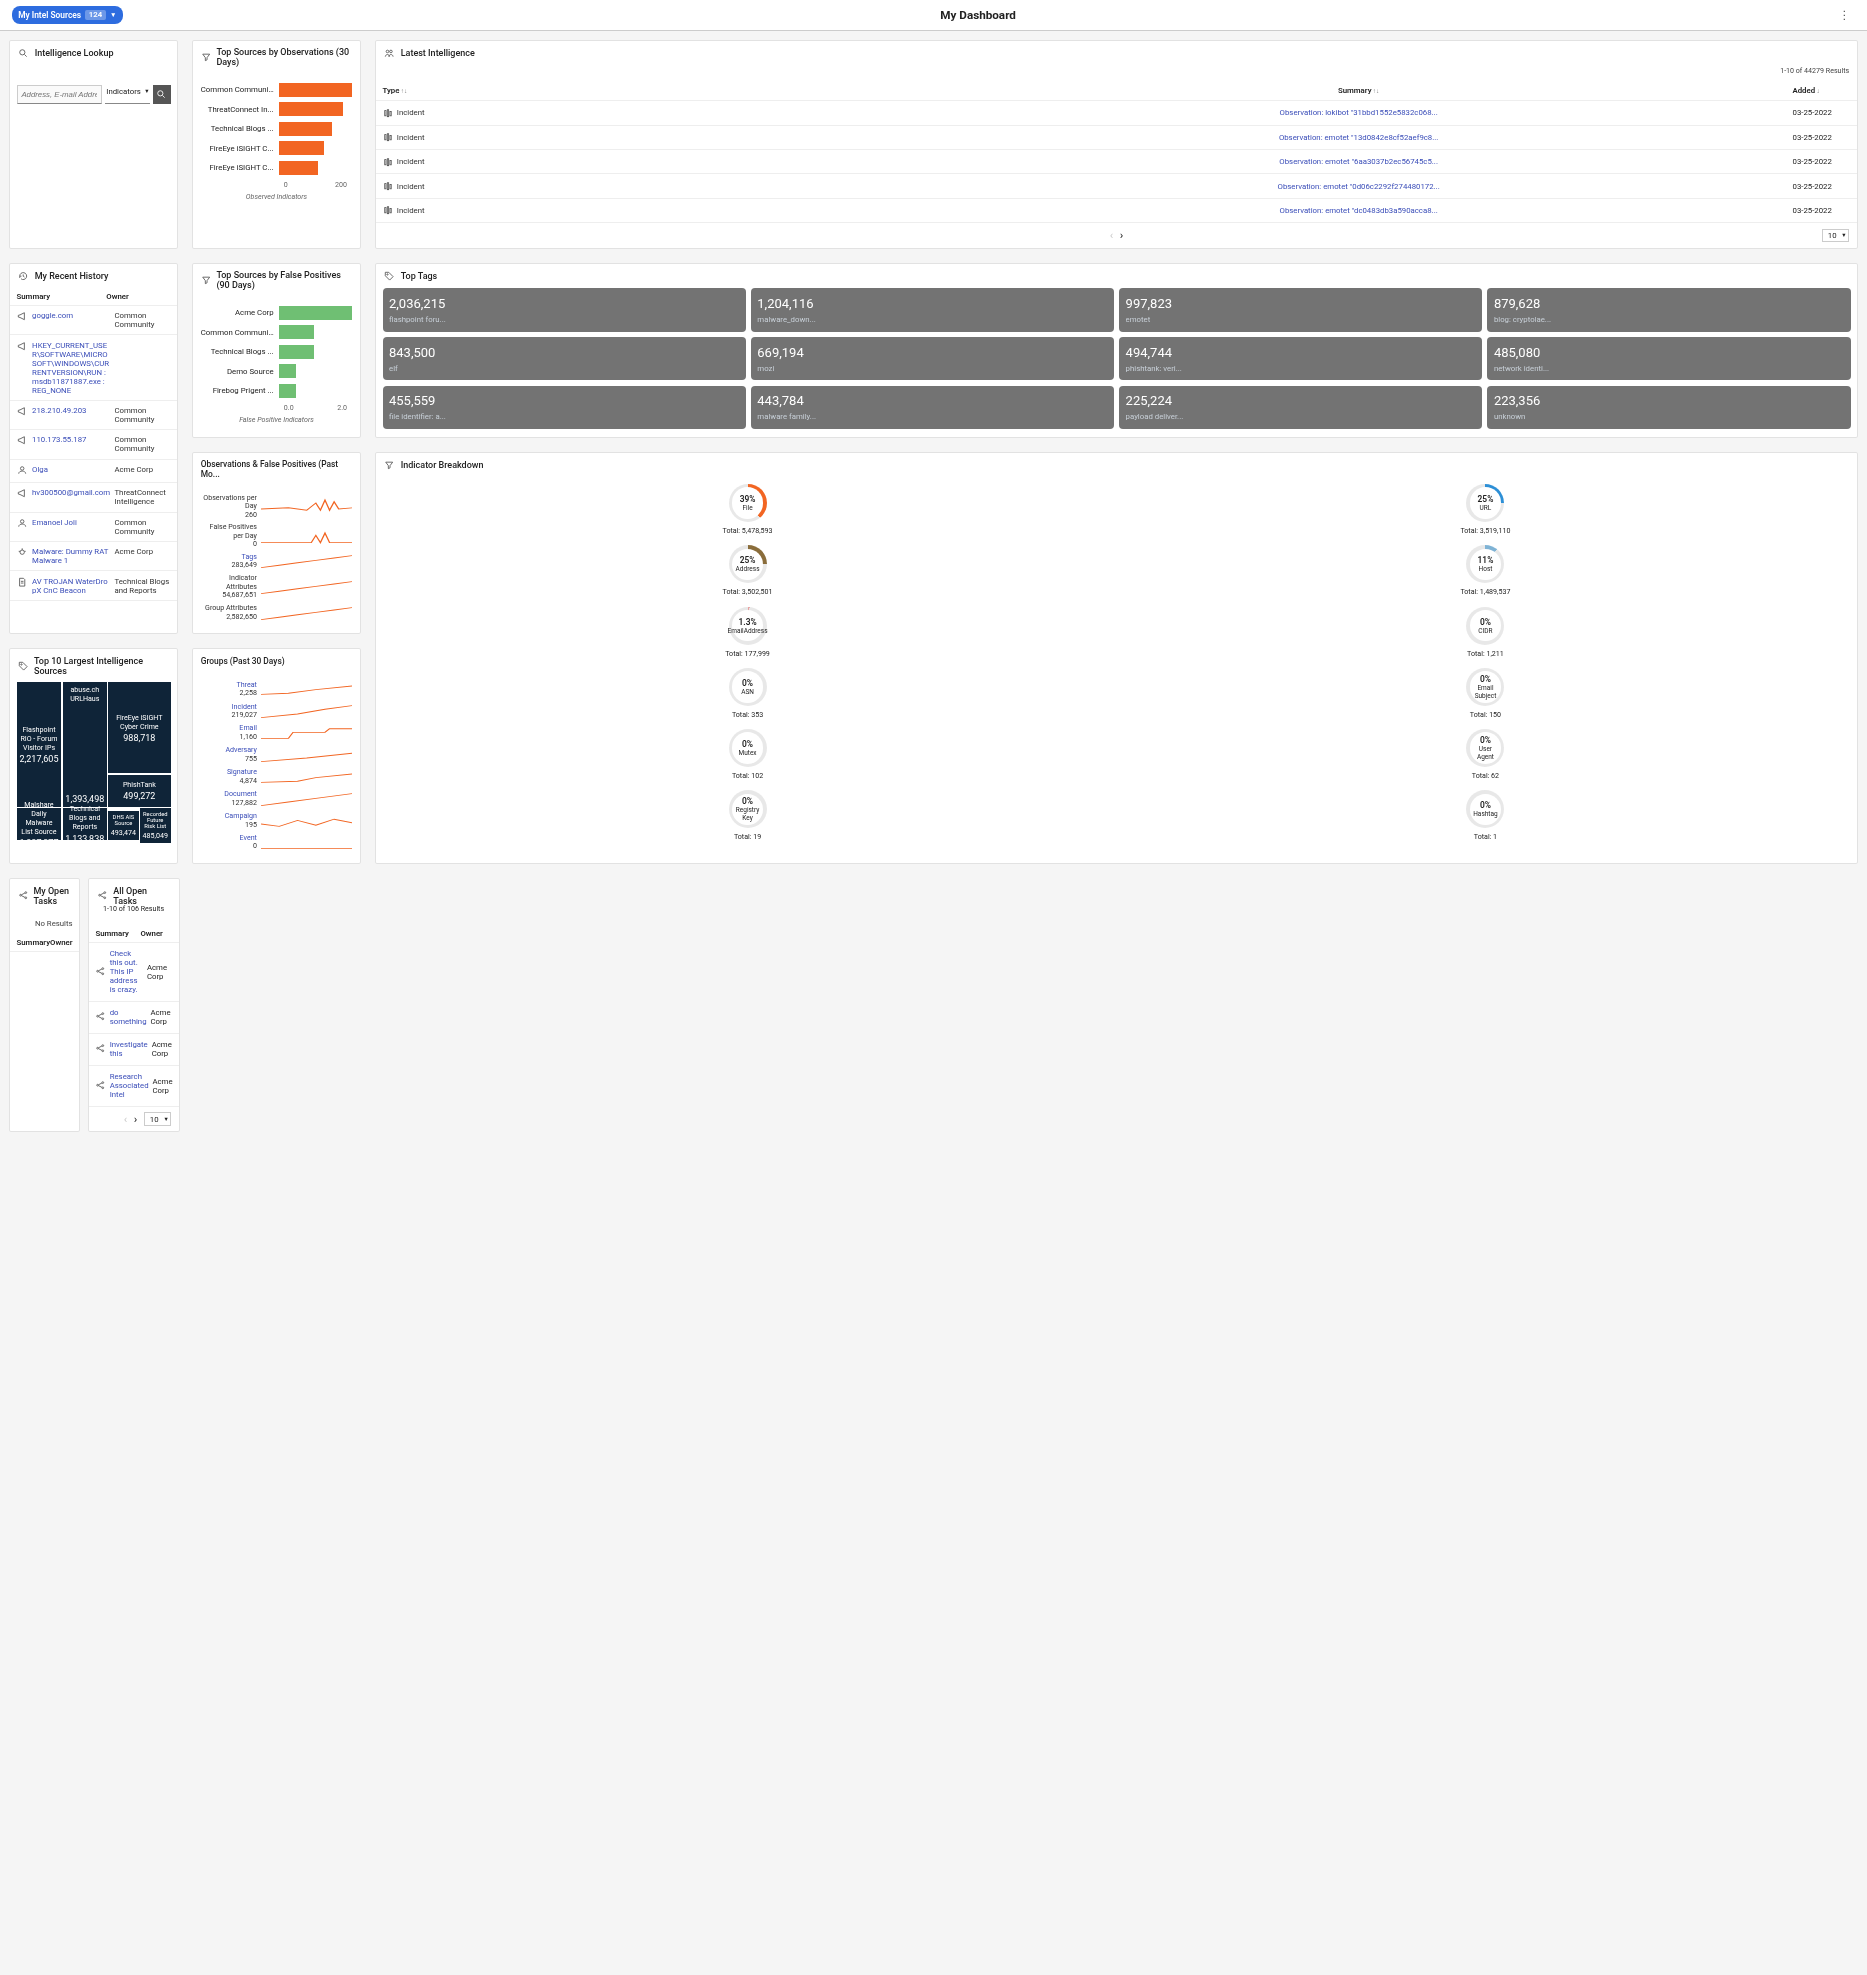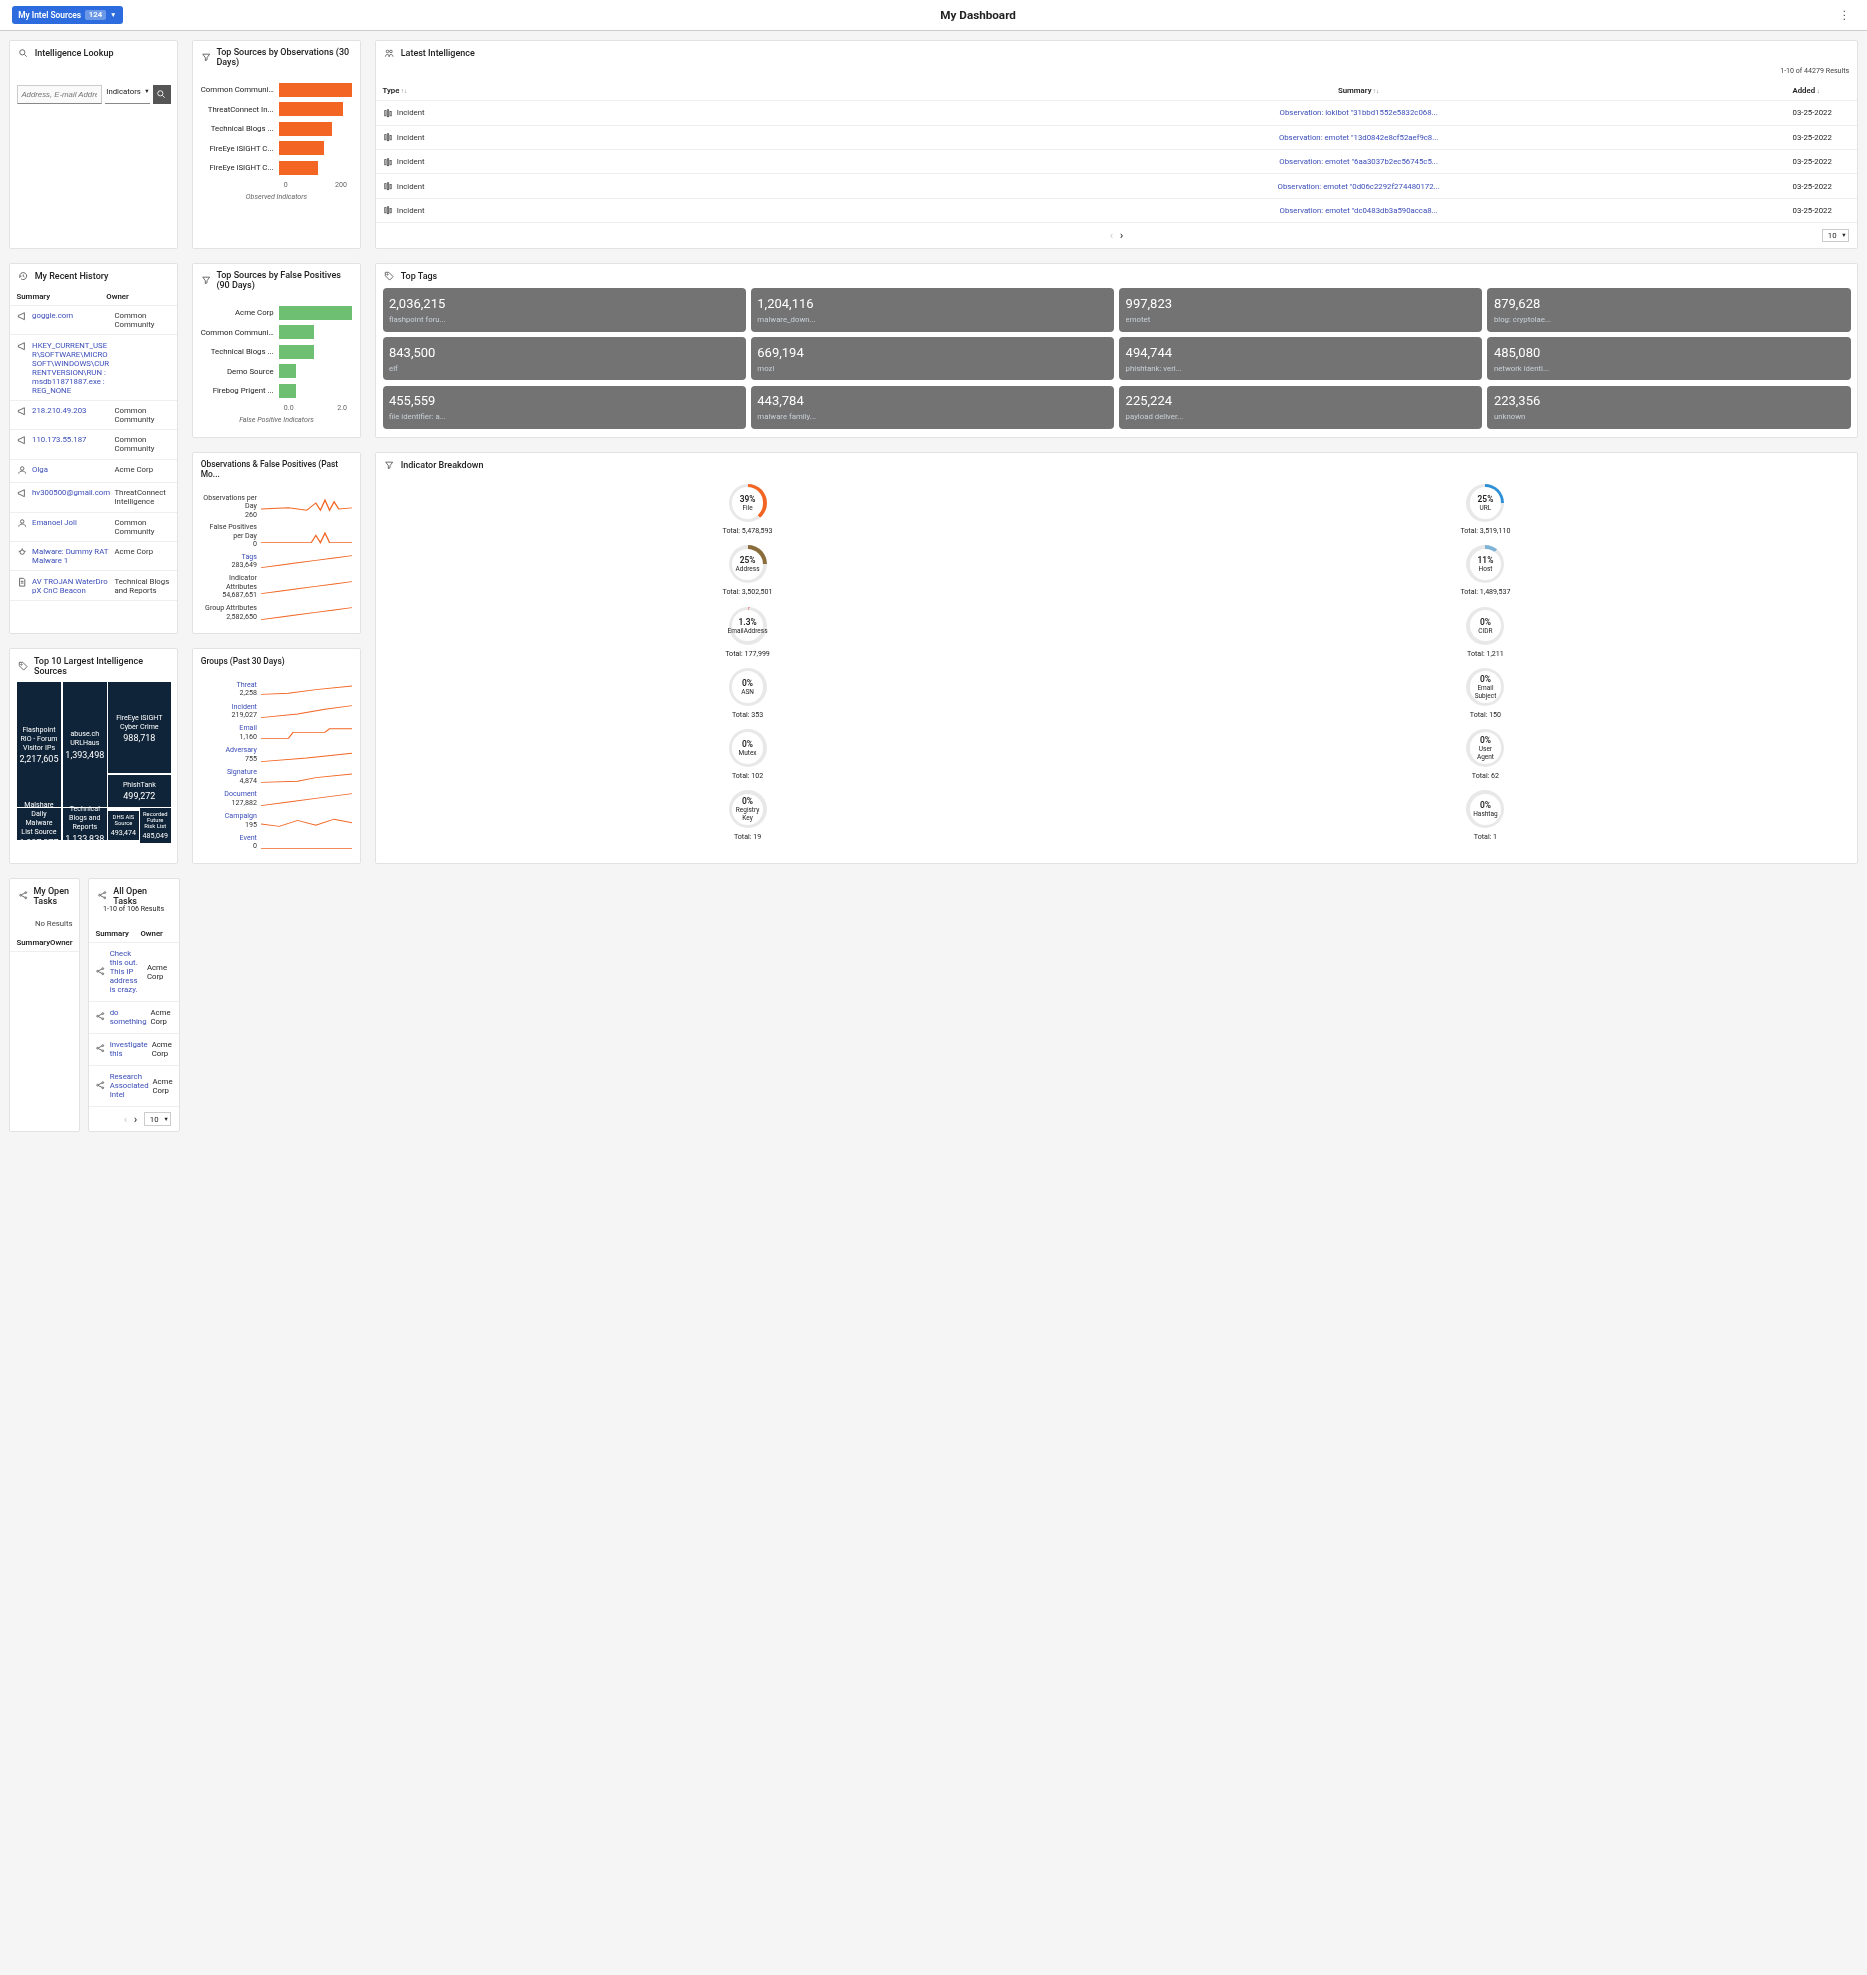--- a/index.html
+++ b/index.html
@@ -1,18 +1,18 @@
 <!DOCTYPE html>
 <html style="font-size:10.4px"><head>
 <meta charset="utf-8">
 <style>
 * { box-sizing: border-box; margin: 0; padding: 0; }
 body { font-family: -apple-system, BlinkMacSystemFont, "Segoe UI", Roboto, Arial, sans-serif; background: #f5f5f5; font-size: 8.4px; color: #222; }
 .topbar { background: #fff; border-bottom: 1.3px solid #ccc; padding: 5.2px 11.7px; display: flex; align-items: center; }
-.intel-btn { background: #2d6cdf; color: #fff; border-radius: 3px; padding: 3.9px 6.5px; display: inline-flex; align-items: center; gap: 3.9px; font-weight: 600; font-size: 8.4px; cursor: pointer; }
+.intel-btn { background: #2d6cdf; color: #fff; border-radius: 8px; padding: 3.9px 6.5px; display: inline-flex; align-items: center; gap: 3.9px; font-weight: 600; font-size: 8.4px; cursor: pointer; }
 .intel-btn .badge { background: rgba(255,255,255,0.3); border-radius: 1.9px; padding: 0.6px 3.9px; font-size: 7.8px; }
 .intel-btn .caret { font-size: 6.5px; }
 .title { flex: 1; text-align: center; font-weight: 700; font-size: 11.7px; }
 .kebab { font-size: 11.7px; color: #555; cursor: pointer; padding: 2.6px 5.2px; }
 .grid { display: grid; grid-template-columns: 169px 169px 1fr; gap: 14px; padding: 9px; }
 .card { background: #fff; border: 0.6px solid #e2e2e2; border-radius: 1.9px; }
 .card-header { display: flex; align-items: center; gap: 5.2px; padding: 6.5px 7.8px; font-weight: 500; font-size: 9px; }
 .card-header .icon { width: 11.7px; height: 11.7px; display: inline-flex; align-items: center; justify-content: center; color: #555; }
 .card-body { padding: 3.9px 7.8px 7.8px; }
 .search-row { display: flex; gap: 2.6px; margin-top: 19.5px; padding: 0 6.5px 9px; }
@@ -628,21 +628,21 @@
             <circle cx="8" cy="8" r="1.5"></circle>
           </svg>
         </span>
       <span>Top 10 Largest Intelligence Sources</span>
     </div>
     <div class="treemap">
       <div class="tm-cell" style="grid-row:1/3;">
           <span class="nm">Flashpoint RIO - Forum Visitor IPs</span>
           <span class="num">2,217,605</span>
         </div>
-      <div class="tm-cell" style="grid-row:1/3;">
+      <div class="tm-cell" style="grid-row:1/3;justify-content:space-between;">
           <span class="nm">abuse.ch URLHaus</span>
           <span class="num">1,393,498</span>
         </div>
       <div class="tm-cell">
           <span class="nm">FireEye iSIGHT Cyber Crime</span>
           <span class="num">988,718</span>
         </div>
       <div class="tm-cell" style="grid-column:3;grid-row:2;">
           <span class="nm">PhishTank</span>
           <span class="num">499,272</span>

